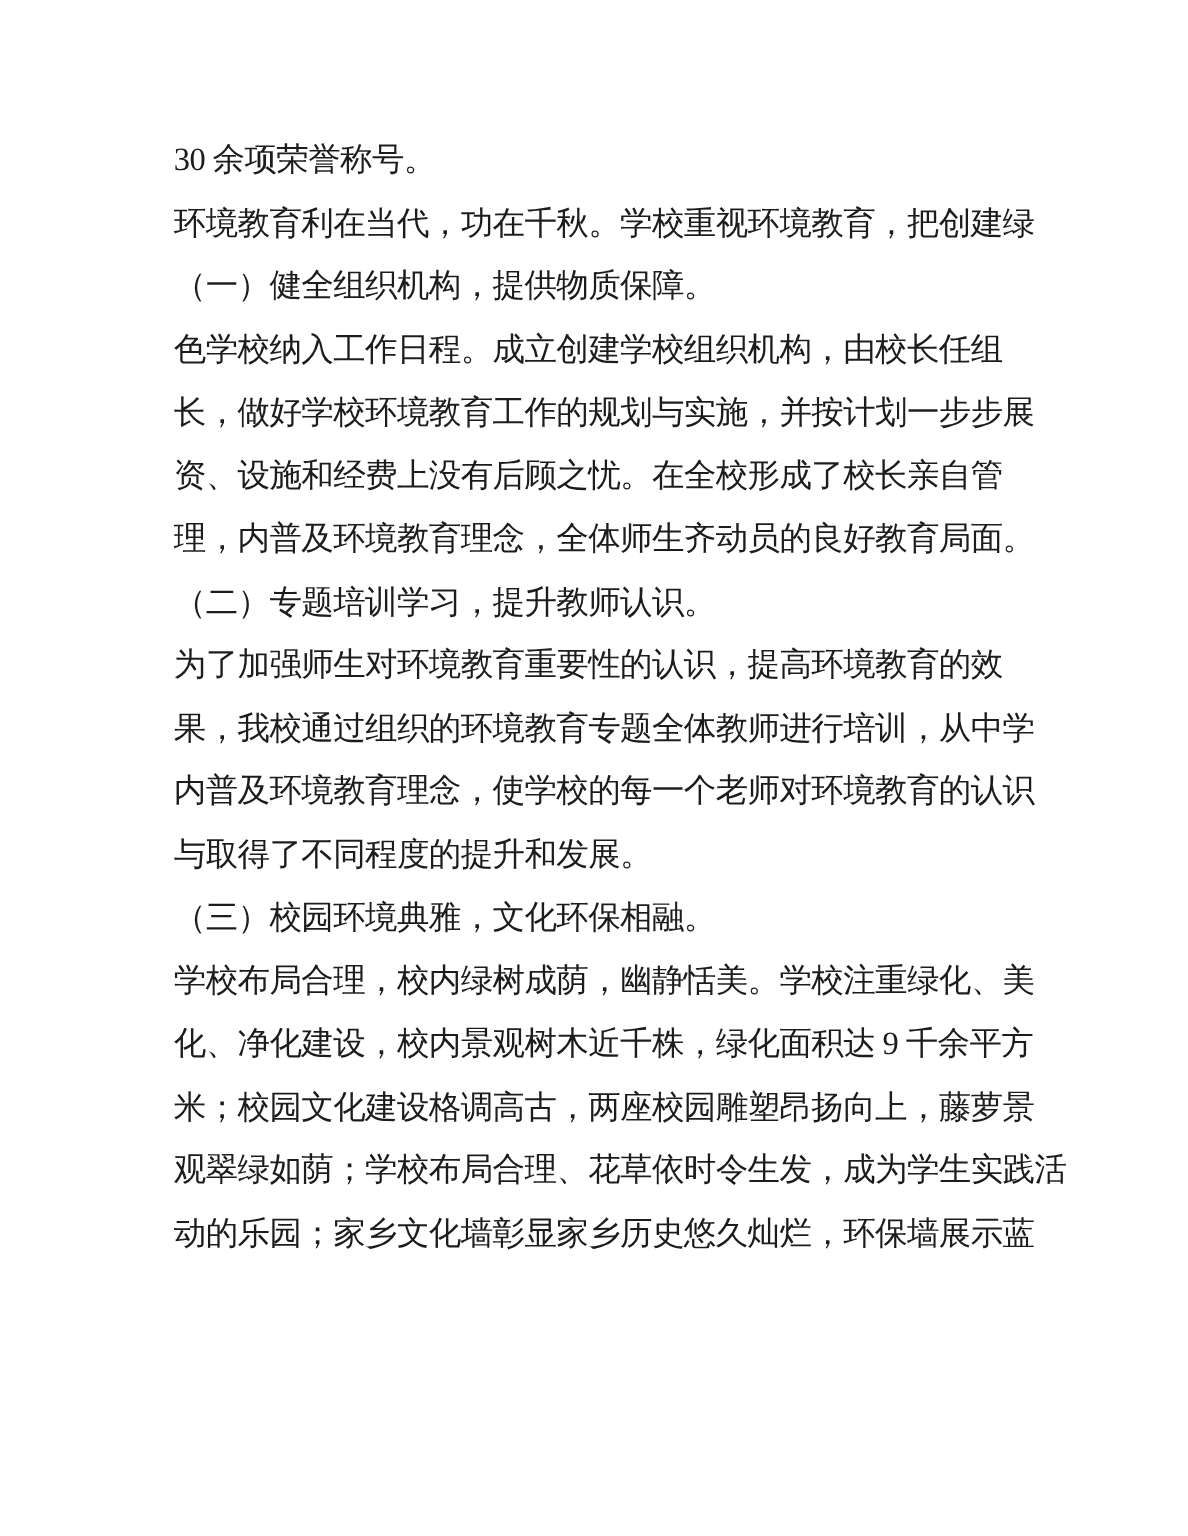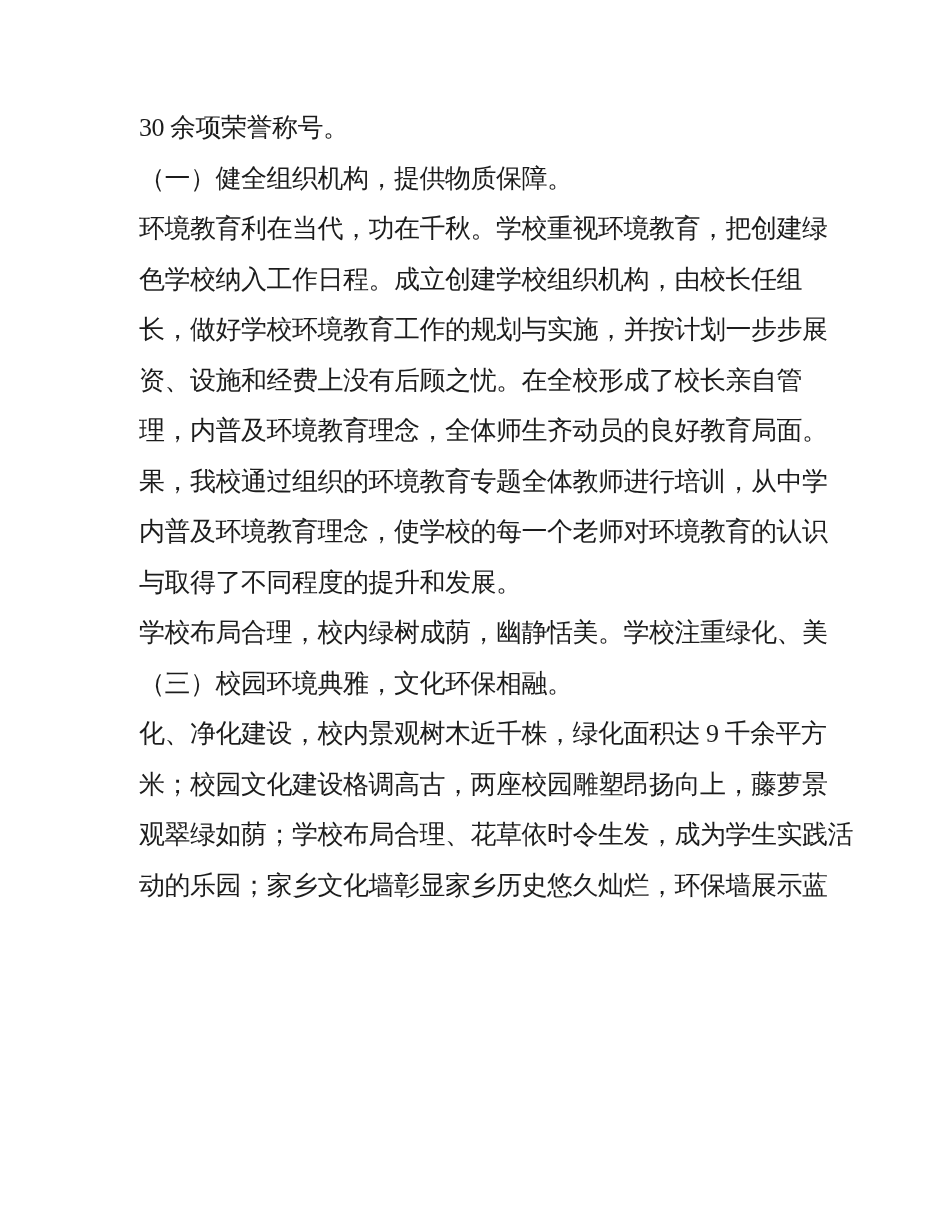--- a/index.html
+++ b/index.html
@@ -32,29 +32,31 @@
     height: 50.5px;
     white-space: nowrap;
   }
 </style>
 </head>
 <body>
 
 <div class="page">
   <main class="doc">
     <p class="line">30 余项荣誉称号。</p>
+    <p class="line">环境教育利在当代，功在千秋。学校重视环境教育，把创建绿</p>
     <p class="line">（一）健全组织机构，提供物质保障。</p>
-    <p class="line">环境教育利在当代，功在千秋。学校重视环境教育，把创建绿</p>
     <p class="line">色学校纳入工作日程。成立创建学校组织机构，由校长任组</p>
     <p class="line">长，做好学校环境教育工作的规划与实施，并按计划一步步展</p>
     <p class="line">资、设施和经费上没有后顾之忧。在全校形成了校长亲自管</p>
     <p class="line">理，内普及环境教育理念，全体师生齐动员的良好教育局面。</p>
+    <p class="line">（二）专题培训学习，提升教师认识。</p>
+    <p class="line">为了加强师生对环境教育重要性的认识，提高环境教育的效</p>
     <p class="line">果，我校通过组织的环境教育专题全体教师进行培训，从中学</p>
     <p class="line">内普及环境教育理念，使学校的每一个老师对环境教育的认识</p>
     <p class="line">与取得了不同程度的提升和发展。</p>
+    <p class="line">（三）校园环境典雅，文化环保相融。</p>
     <p class="line">学校布局合理，校内绿树成荫，幽静恬美。学校注重绿化、美</p>
-    <p class="line">（三）校园环境典雅，文化环保相融。</p>
     <p class="line">化、净化建设，校内景观树木近千株，绿化面积达 9 千余平方</p>
     <p class="line">米；校园文化建设格调高古，两座校园雕塑昂扬向上，藤萝景</p>
     <p class="line">观翠绿如荫；学校布局合理、花草依时令生发，成为学生实践活</p>
     <p class="line">动的乐园；家乡文化墙彰显家乡历史悠久灿烂，环保墙展示蓝</p>
   </main>
 </div>
 
 </body></html>

